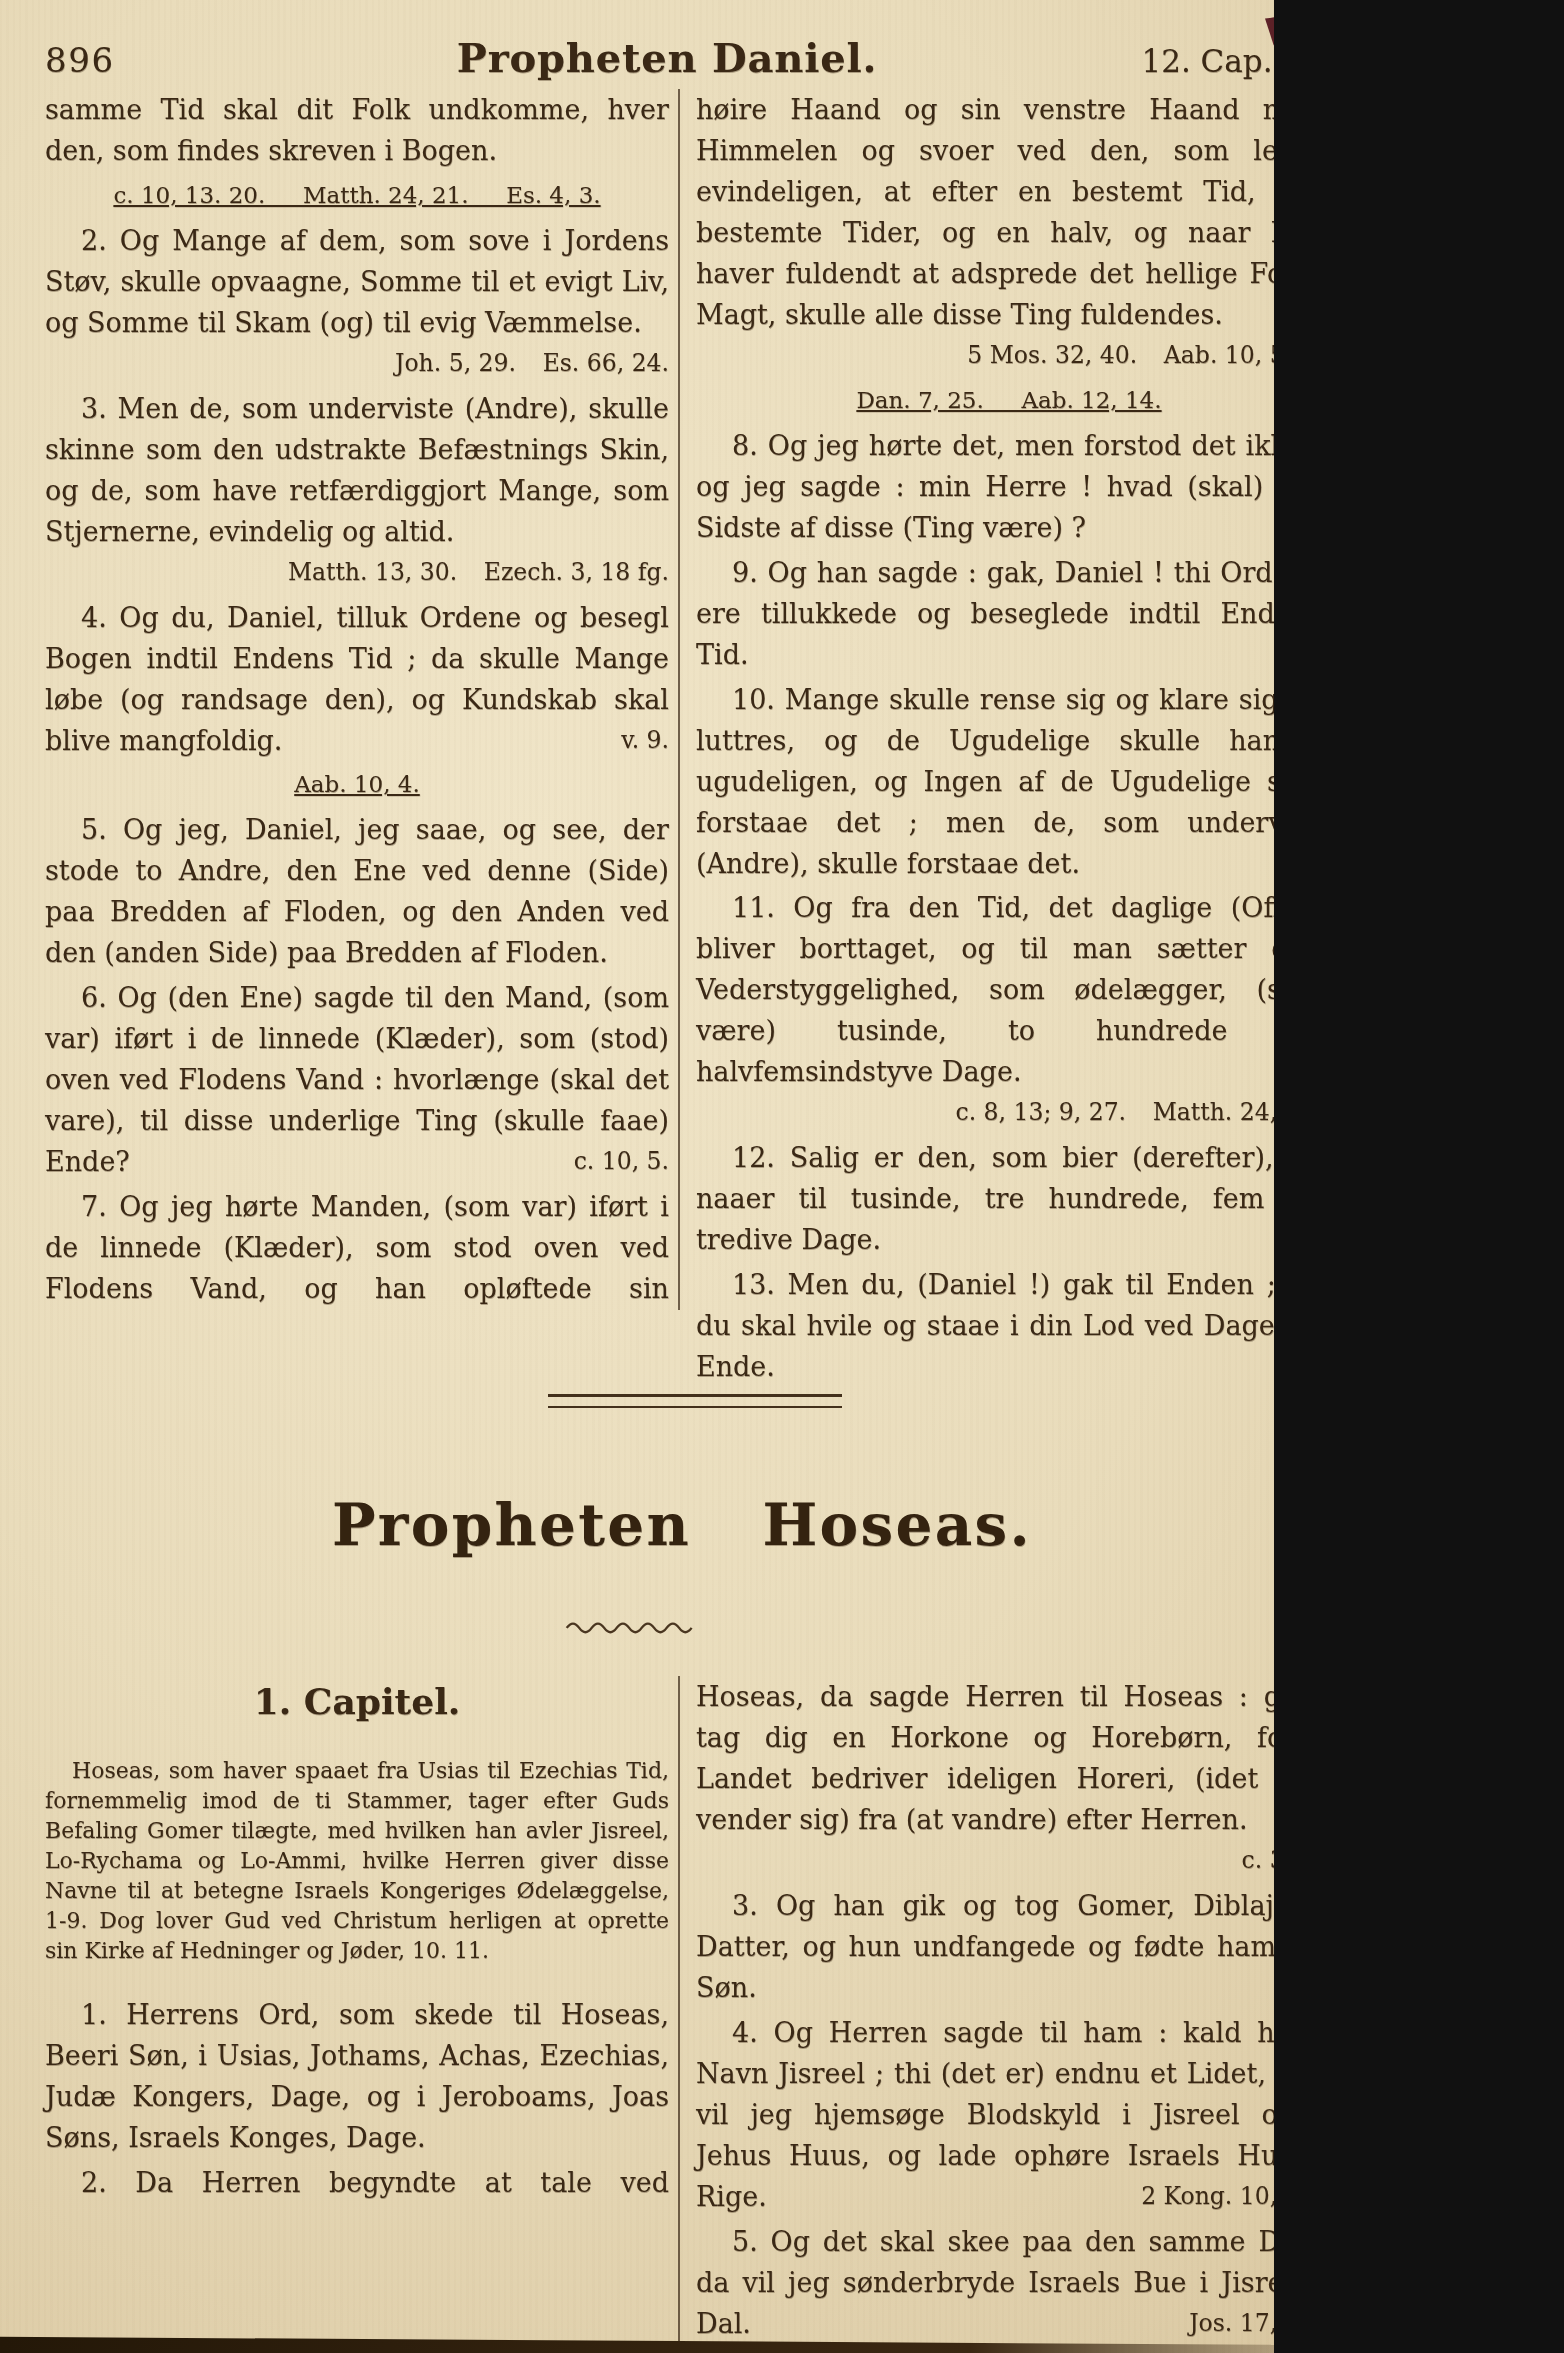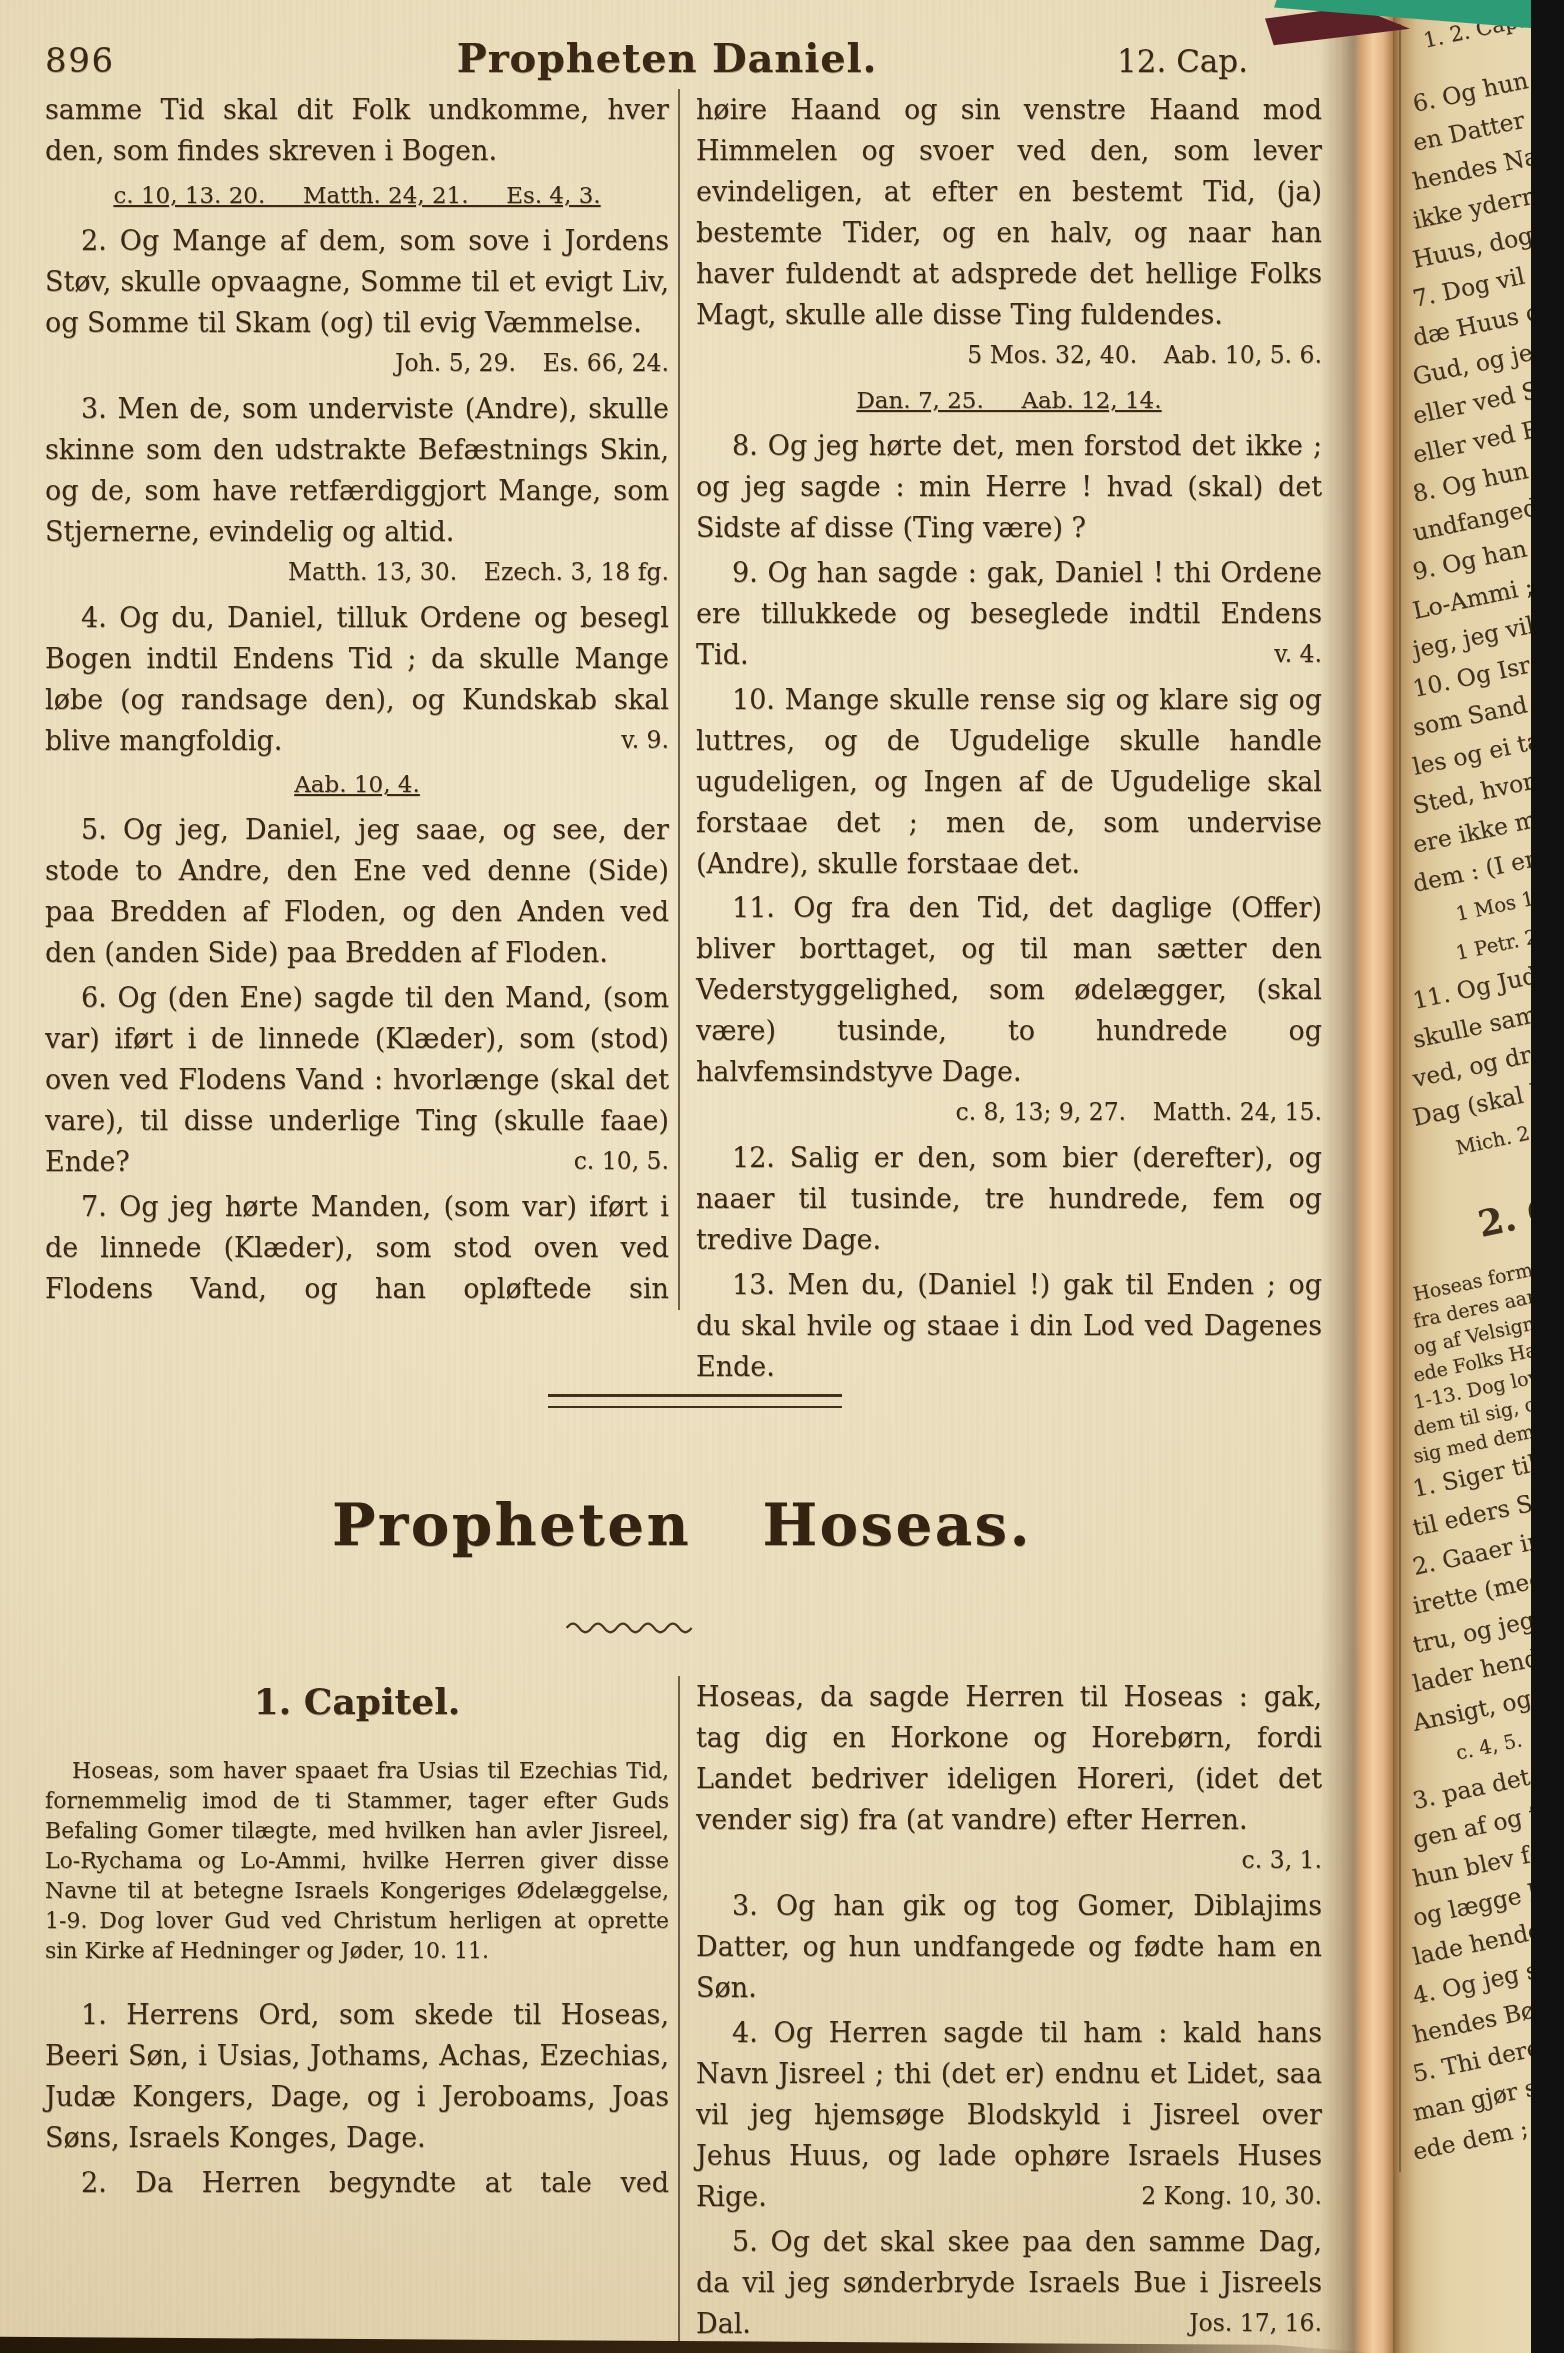--- a/index.html
+++ b/index.html
@@ -1,29 +1,29 @@
 <!DOCTYPE html>
 <html style="font-size:12.5px"><head>
 <meta charset="utf-8">
 <style>
   html,body{margin:0;padding:0;background:#111;}
   .photo{
-    position:relative;width:1531px;height:2354px;overflow:hidden;
+    position:relative;width:1274px;height:2354px;overflow:hidden;
     font-family:"DejaVu Serif","Liberation Serif",serif;color:#3a2815;
     background:
       repeating-linear-gradient(90deg, rgba(120,90,50,0.025) 0 2.3px, rgba(0,0,0,0) 2.3px 6.3px),
       radial-gradient(135% 100% at 42% 36%, #f0e5c8 0%, #e9dcbb 42%, #decda8 72%, #c3ad83 100%);
   }
   .ink{ text-shadow:0.4px 0.5px 0.5px rgba(59,41,21,0.35); }
 
   
   .pagehead{position:absolute;top:34px;left:45px;width:1252px;display:flex;align-items:baseline;z-index:1;}
   .pagehead .num{width:172px;font-size:34px;letter-spacing:1.6px;}
   .pagehead .title{flex:1;text-align:center;font-size:40px;font-weight:bold;letter-spacing:0.8px;}
-  .pagehead .cap{width:180px;text-align:left;font-size:31px;}
+  .pagehead .cap{width:180px;text-align:center;font-size:31px;}
 
   
   .twocol{position:absolute;left:45px;width:1277px;display:flex;z-index:1;}
   .sec-daniel{top:89px;height:1221px;}
   .sec-hoseas{top:1676px;height:665px;}
   .colL{width:624px;}
   .colR{flex:1;border-left:2.3px solid rgba(62,44,26,0.72);padding-left:15.6px;margin-left:9.4px;}
 
   .para{margin:0 0 3.9px;text-align:justify;text-indent:36px;font-size:27px;line-height:41px;}
   .para::after{content:"";display:block;clear:both;}

